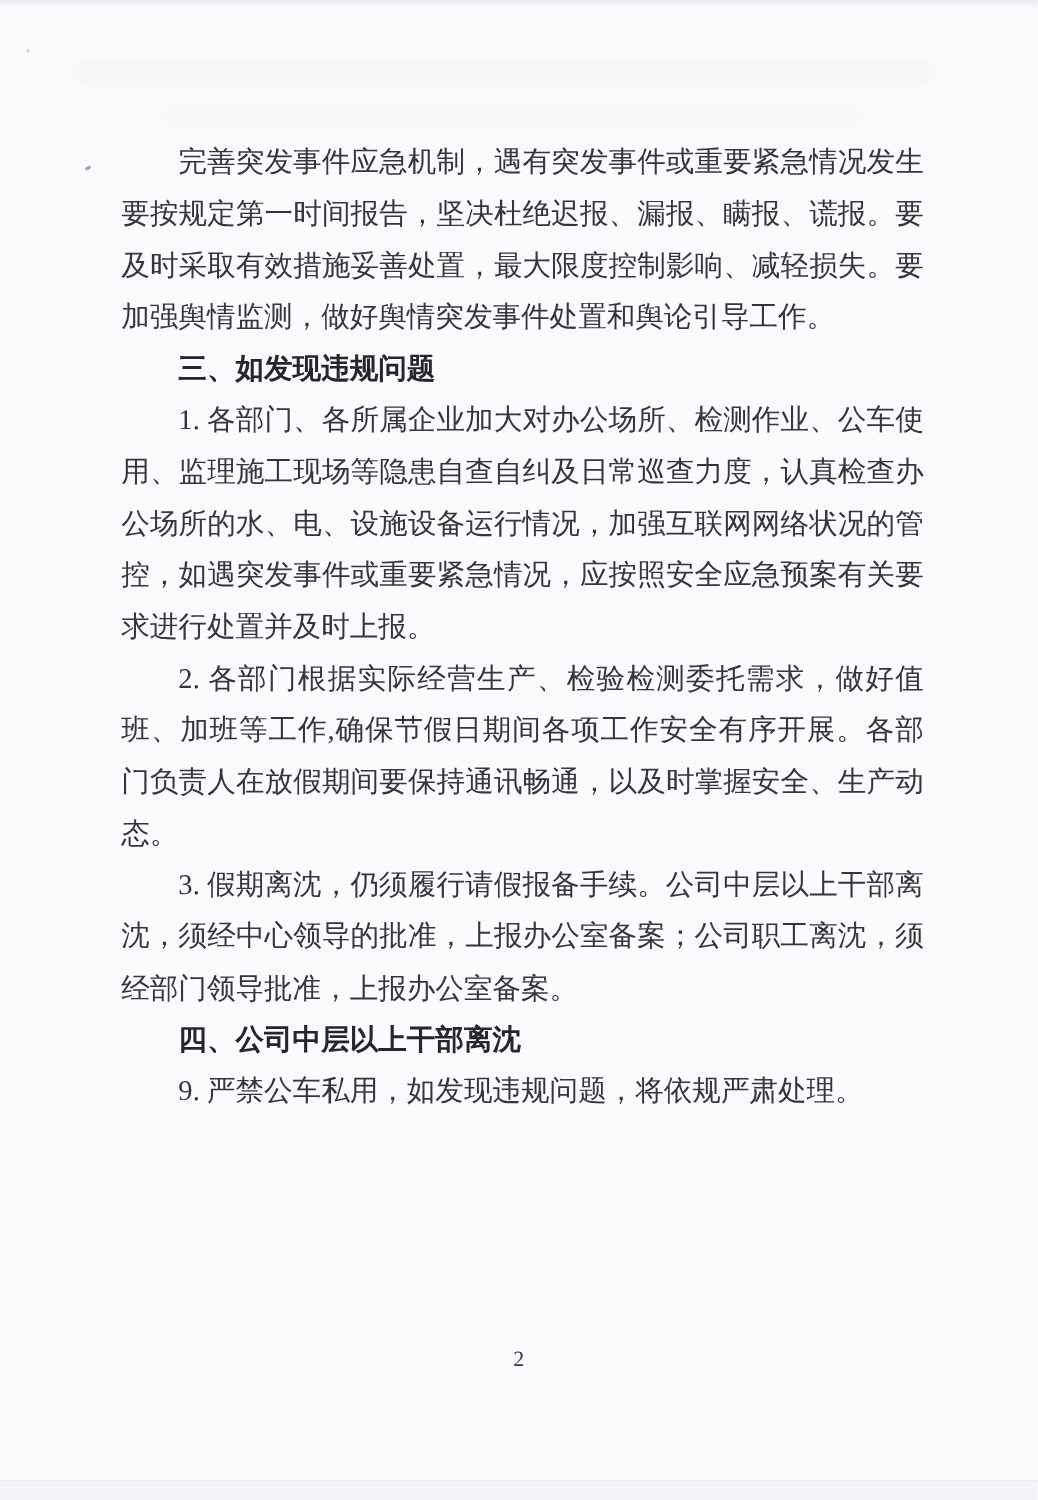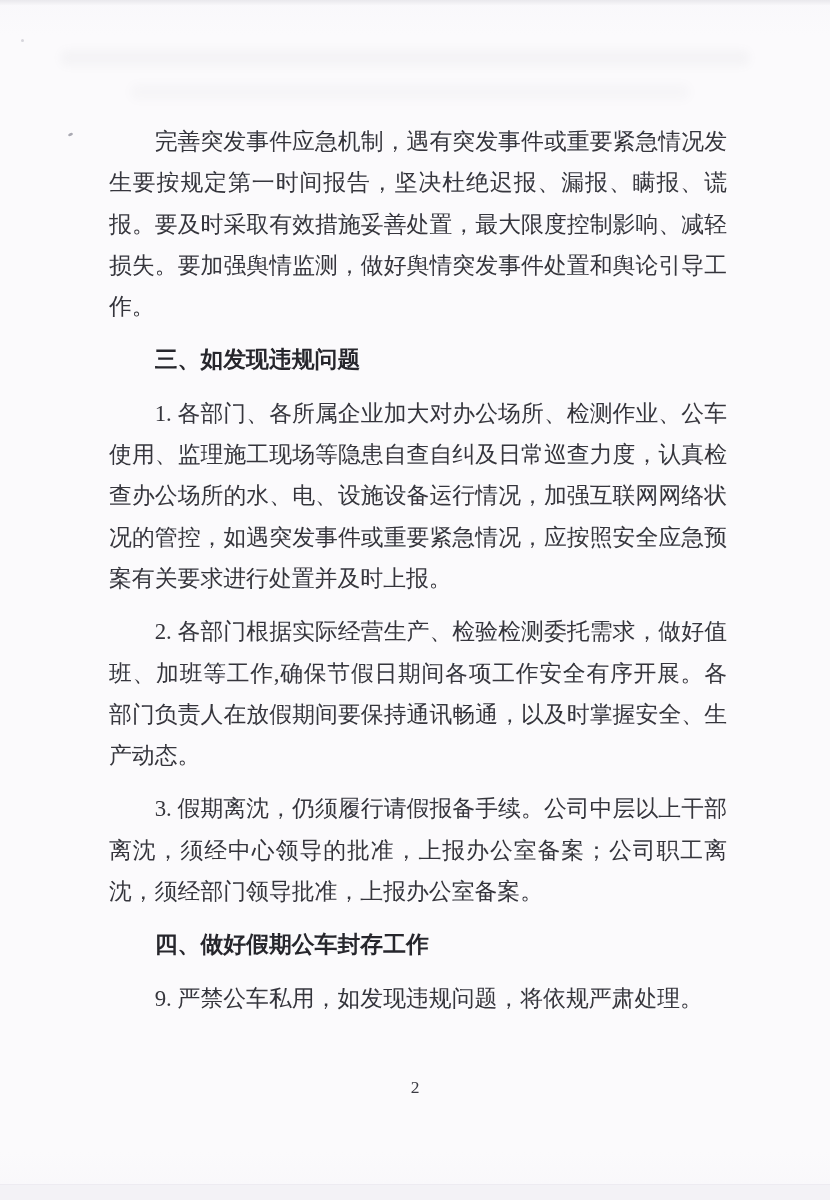--- a/index.html
+++ b/index.html
@@ -40,21 +40,21 @@
   .speck.s4 { left: 57px; top: 1187px; width: 4px; height: 3px; background: #e3e1e7; }
 
   .content {
     position: absolute;
     left: 97px;
     top: 109px;
     width: 642px;
     color: #35353c;
   }
   .para {
-    margin: 12px;
+    margin: 0;
     font-size: 22.85px;
     line-height: 41.3px;
     letter-spacing: 0;
     text-align: justify;
     text-indent: 2em;
     word-break: break-all;
   }
   .para.heading {
     font-weight: bold;
     color: #26262c;
@@ -82,20 +82,20 @@
   <div class="speck s3"></div>
   <div class="speck s4"></div>
 
   <section class="content">
 
   <p class="para body">完善突发事件应急机制，遇有突发事件或重要紧急情况发生要按规定第一时间报告，坚决杜绝迟报、漏报、瞒报、谎报。要及时采取有效措施妥善处置，最大限度控制影响、减轻损失。要加强舆情监测，做好舆情突发事件处置和舆论引导工作。</p>
       <p class="para heading">三、如发现违规问题</p>
       <p class="para body">1. 各部门、各所属企业加大对办公场所、检测作业、公车使用、监理施工现场等隐患自查自纠及日常巡查力度，认真检查办公场所的水、电、设施设备运行情况，加强互联网网络状况的管控，如遇突发事件或重要紧急情况，应按照安全应急预案有关要求进行处置并及时上报。</p>
       <p class="para body">2. 各部门根据实际经营生产、检验检测委托需求，做好值班、加班等工作,确保节假日期间各项工作安全有序开展。各部门负责人在放假期间要保持通讯畅通，以及时掌握安全、生产动态。</p>
       <p class="para body">3. 假期离沈，仍须履行请假报备手续。公司中层以上干部离沈，须经中心领导的批准，上报办公室备案；公司职工离沈，须经部门领导批准，上报办公室备案。</p>
-      <p class="para heading">四、做好假期公车封存工作</p>
+      <p class="para heading">四、公司中层以上干部离沈</p>
       <p class="para body">9. 严禁公车私用，如发现违规问题，将依规严肃处理。</p>
     </section>
 
   <div class="page-number">2</div>
 
   <div class="scan-bottom-band"></div>
 </div>
 
 </body></html>

